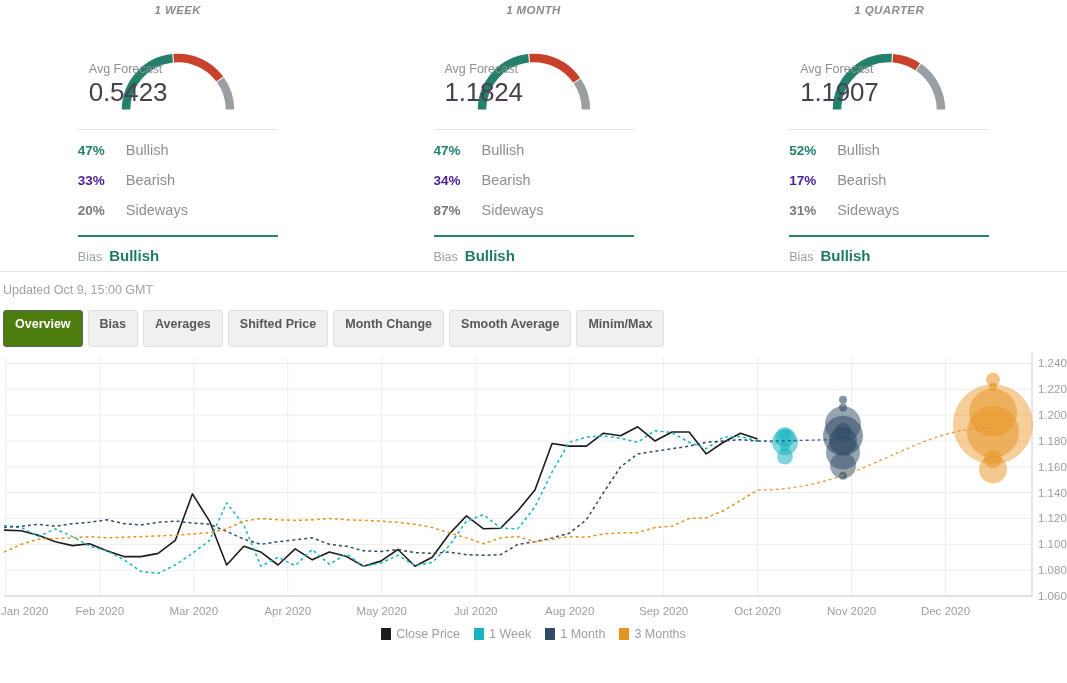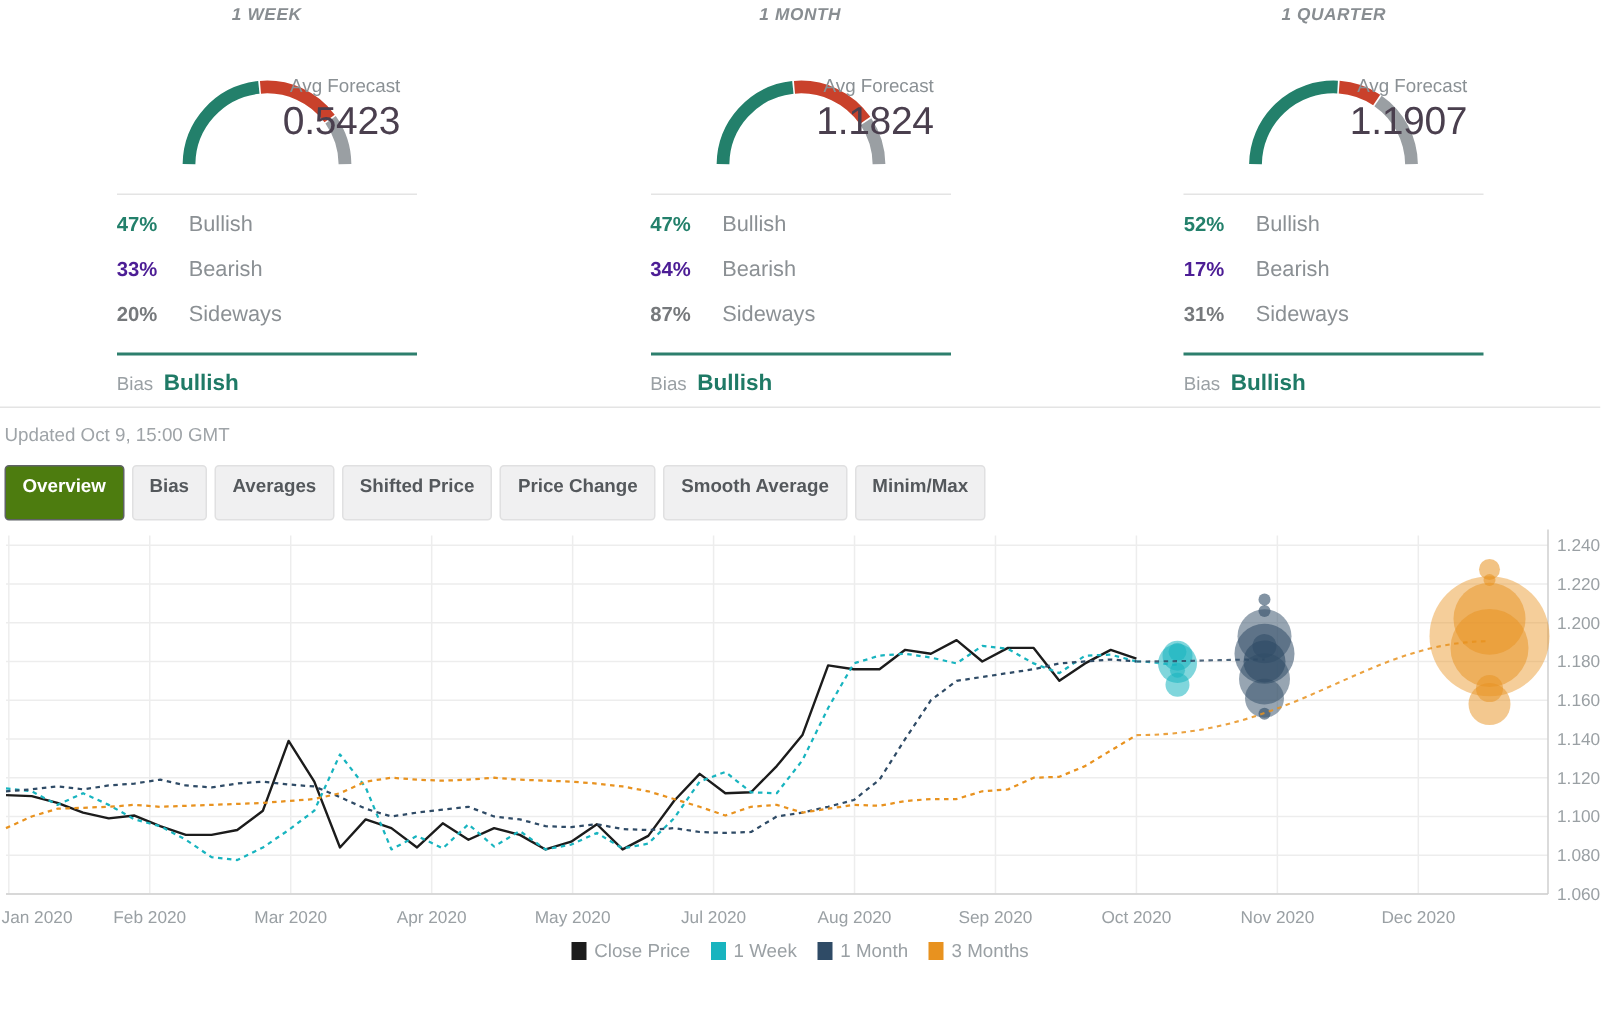--- a/index.html
+++ b/index.html
@@ -35,22 +35,22 @@
   .gauge-wrap {
     position: relative;
     width: 178px;
     height: 92px;
     margin: 4px auto 0;
   }
   .gauge-wrap svg { display: block; }
   .gauge-text {
     position: absolute;
     left: 0; right: 0;
-    top: 28px;
-    text-align: right;
+    top: 40px;
+    text-align: left;
     pointer-events: none;
   }
   .gauge-label {
     font-size: 12.5px;
     color: #8a9094;
     line-height: 15px;
   }
   .gauge-value {
     font-size: 26px;
     color: #4a3f4e;
@@ -265,21 +265,21 @@
 
 </div>
 
 <div class="updated">Updated Oct 9, 15:00 GMT</div>
 
 <div class="tabs" id="tabs">
     <div class="tab active">Overview</div>
     <div class="tab">Bias</div>
     <div class="tab">Averages</div>
     <div class="tab">Shifted Price</div>
-    <div class="tab">Price Change</div>
+    <div class="tab">Month Change</div>
     <div class="tab">Smooth Average</div>
     <div class="tab">Minim/Max</div>
   </div>
 
 <div class="chart-area">
   <svg class="chart-svg" id="chart-svg" width="1067" height="296" viewBox="0 0 1067 296">
       <line x1="4" y1="16.459459459459605" x2="1032" y2="16.459459459459605" stroke="#ededed" stroke-width="1"></line>
       <line x1="4" y1="42.29729729729746" x2="1032" y2="42.29729729729746" stroke="#ededed" stroke-width="1"></line>
       <line x1="4" y1="68.1351351351353" x2="1032" y2="68.1351351351353" stroke="#ededed" stroke-width="1"></line>
       <line x1="4" y1="93.97297297297317" x2="1032" y2="93.97297297297317" stroke="#ededed" stroke-width="1"></line>

